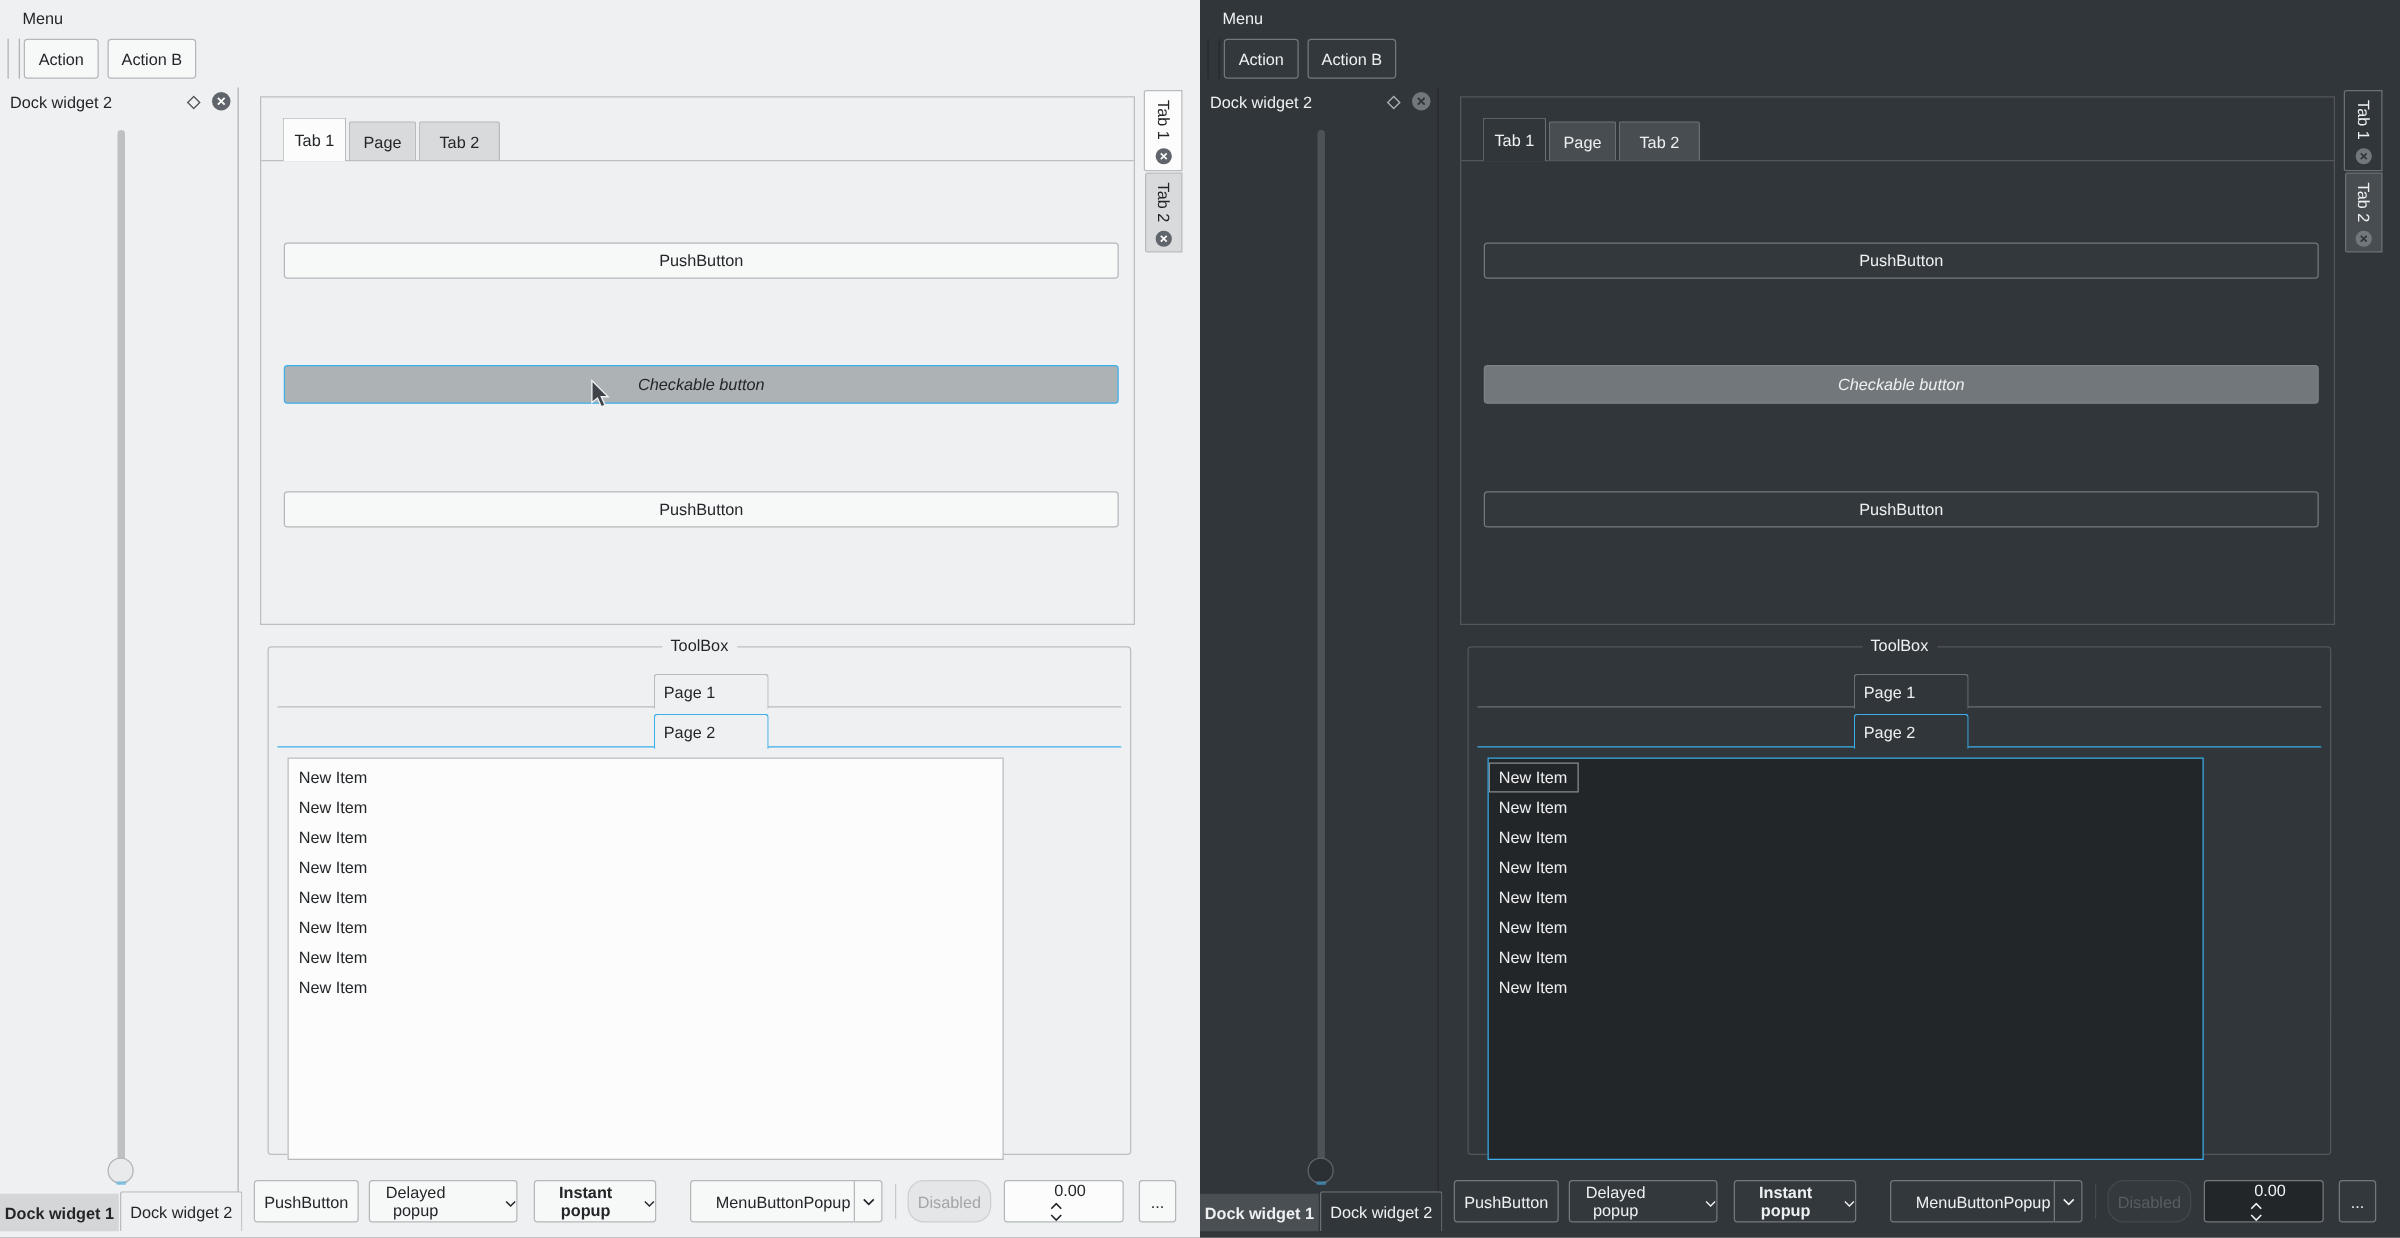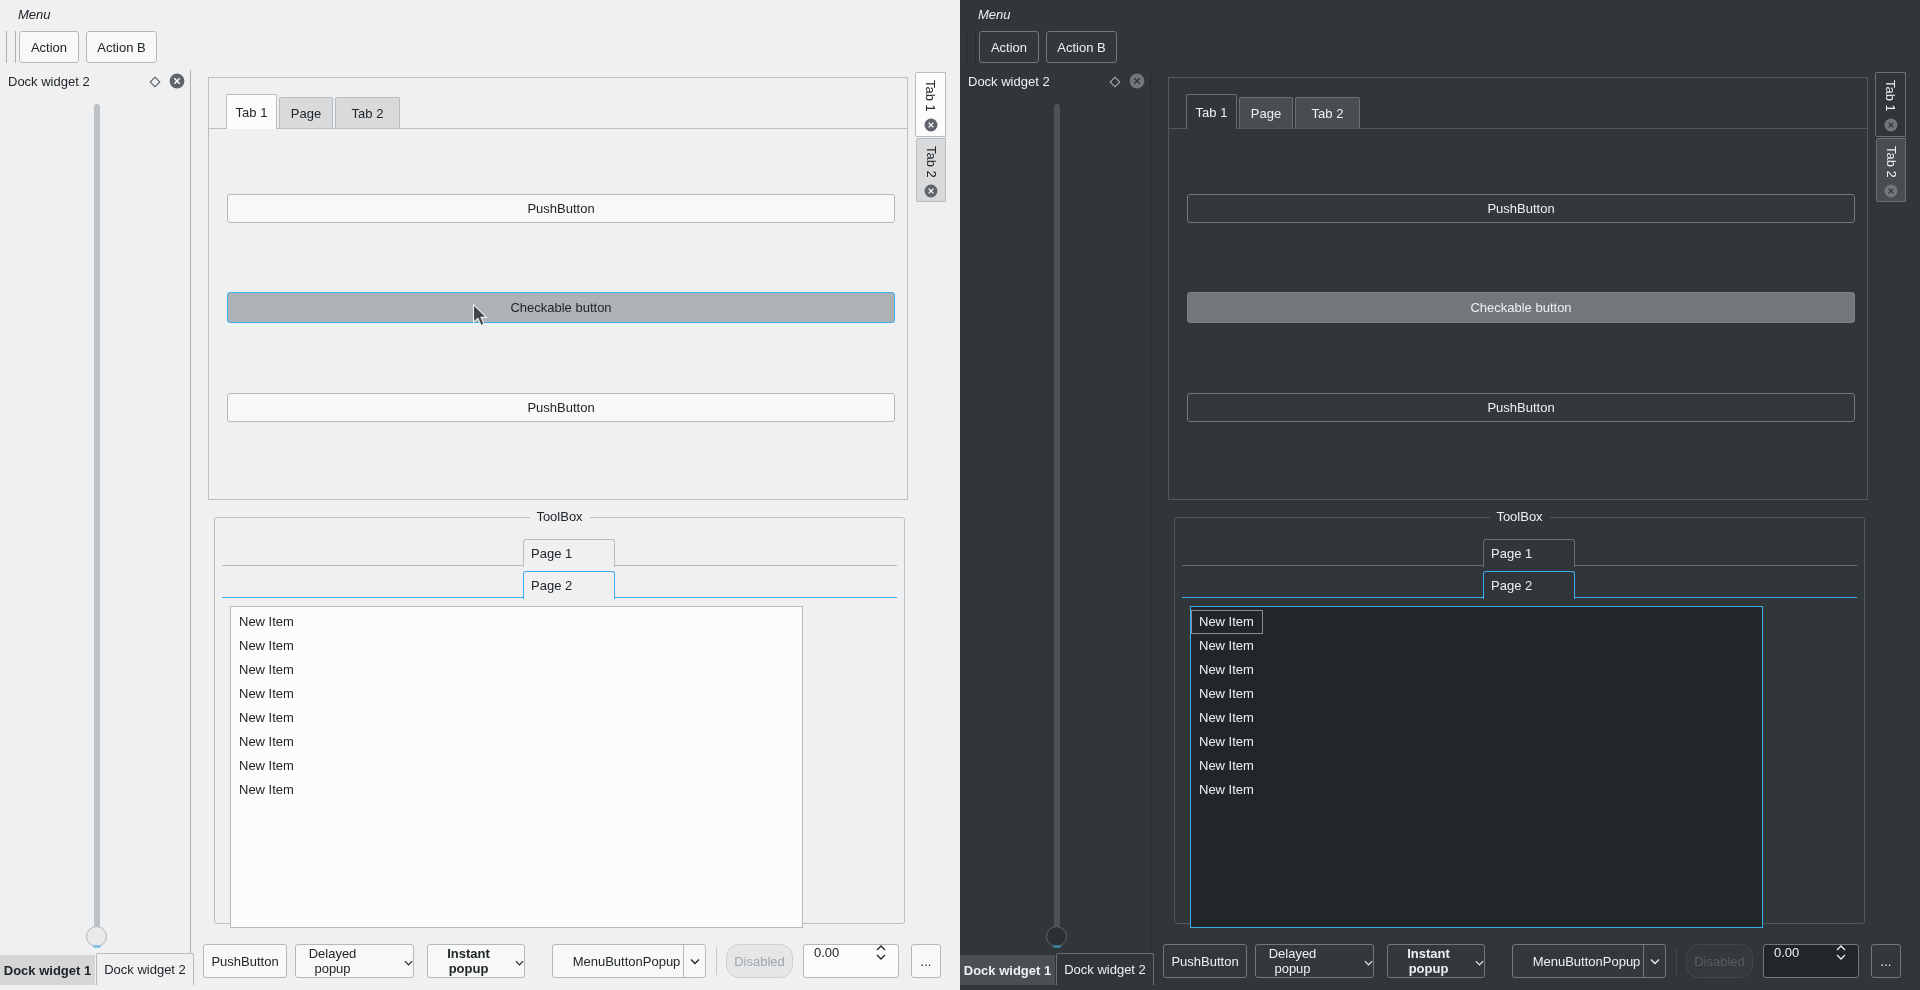--- a/index.html
+++ b/index.html
@@ -21,21 +21,21 @@
     --frame:#53575b;--tab-border:#6b7074;--tab-inactive:#484d52;--tab-sel:#31363b;
     --checked-bg:#72777c;--checked-border:#7d8287;
     --list-bg:#232629;--list-border:#3daee9;
     --dis-bg:#34393e;--dis-text:#585d62;--dis-border:#44494e;
     --groove:#4d5257;--handle:#2b3035;--handle-border:#60656a;
     --sep:#44494e;--splitter:#26292c;--circle:#72777b;--xcol:#2f3439;--icon:#aaafb3;
     --dtab-unsel:#4a4f54;--accent:#3daee9;--spin-bg:#232629;
   }
   .abs{position:absolute;box-sizing:border-box;}
   
-  .menu-item{position:absolute;left:12px;top:5px;padding:2px 6px;font-style:italic;}
+  .menu-item{position:absolute;left:12px;top:5px;padding:2px 6px;}
   .tb-handle{position:absolute;left:6px;top:31px;width:8px;height:32px;
     border-left:1px solid var(--splitter);border-right:1px solid var(--splitter);}
   .btn{display:flex;align-items:center;justify-content:center;box-sizing:border-box;
     border:1px solid var(--btn-border);border-radius:3px;background:var(--btn-bg);
     color:var(--text);font:inherit;padding:0;cursor:default;}
   .action{left:19px;top:31px;width:60px;height:32px;}
   .action-b{left:86px;top:31px;width:71px;height:32px;}
   
   .dock-title{position:absolute;left:8px;top:74px;}
   .float-icon{position:absolute;left:148px;top:75px;width:14px;height:14px;}
@@ -50,21 +50,21 @@
   .tabwidget{left:208px;top:77px;width:700px;height:423px;border:1px solid var(--frame);}
   .tabpane-topline{position:absolute;left:0;right:0;top:50px;height:1px;background:var(--frame);}
   .tab{position:absolute;display:flex;align-items:center;justify-content:center;box-sizing:border-box;
     border:1px solid var(--tab-border);border-bottom:none;background:var(--tab-inactive);
     border-radius:2px 2px 0 0;}
   .tab.selected{background:var(--tab-sel);z-index:2;}
   .tab.t1{left:17px;top:16px;width:51px;height:35px;}
   .tab.t2{left:70px;top:19px;width:54px;height:31px;}
   .tab.t3{left:126px;top:19px;width:65px;height:31px;}
   .push1{left:18px;top:116px;width:668px;height:29px;}
-  .checkable{left:18px;top:214px;width:668px;height:31px;background:var(--checked-bg);border-color:var(--checked-border);}
+  .checkable{left:18px;top:214px;width:668px;height:31px;background:var(--checked-bg);border-color:var(--checked-border);font-style:italic;}
   .push2{left:18px;top:315px;width:668px;height:29px;}
   
   .vtab{position:absolute;display:flex;flex-direction:column;align-items:center;box-sizing:border-box;
     padding-top:7px;gap:6px;border:1px solid var(--tab-border);border-radius:2px 0 0 2px;
     background:var(--tab-inactive);}
   .vtab.selected{background:var(--tab-sel);z-index:2;}
   .vtab.v1{left:915px;top:72px;width:31px;height:65px;}
   .vtab.v2{left:916px;top:138px;width:30px;height:64px;}
   .vtab-label{writing-mode:vertical-rl;}
   .vtab .ci{width:14px;height:14px;}
@@ -93,21 +93,21 @@
   .bb{top:944px;height:34px;position:absolute;}
   .bb-push{left:203px;width:84px;}
   .bb-delayed{left:295px;width:119px;gap:29px;}
   .bb-instant{left:427px;width:98px;font-weight:bold;}
   .bb-mbp{left:552px;width:154px;padding-right:5px;}
   .mbp-arrow{position:absolute;right:0;top:0;bottom:0;width:21px;border-left:1px solid var(--btn-border);
     display:flex;align-items:center;justify-content:center;}
   .bb-sep{left:716px;top:947px;width:1px;height:28px;background:var(--sep);}
   .bb-disabled{left:726px;width:67px;background:var(--dis-bg);color:var(--dis-text);border-color:var(--dis-border);border-radius:13px;}
   .spinbox{left:803px;width:96px;border:1px solid var(--btn-border);border-radius:3px;
-    background:var(--spin-bg);display:flex;align-items:flex-start;box-sizing:border-box;}
+    background:var(--spin-bg);display:flex;align-items:center;box-sizing:border-box;flex-direction:column;}
   .spin-value{padding-left:10px;flex:1;}
   .spin-arrows{display:flex;flex-direction:column;align-items:center;gap:3px;margin-right:12px;}
   .bb-more{left:911px;width:30px;}
   .chev{margin-left:6px;transform:translateY(2px);}
   svg{display:block;}
   .mouse-cursor{position:absolute;left:472px;top:303px;z-index:50;}
 </style>
 </head>
 <body>
 

